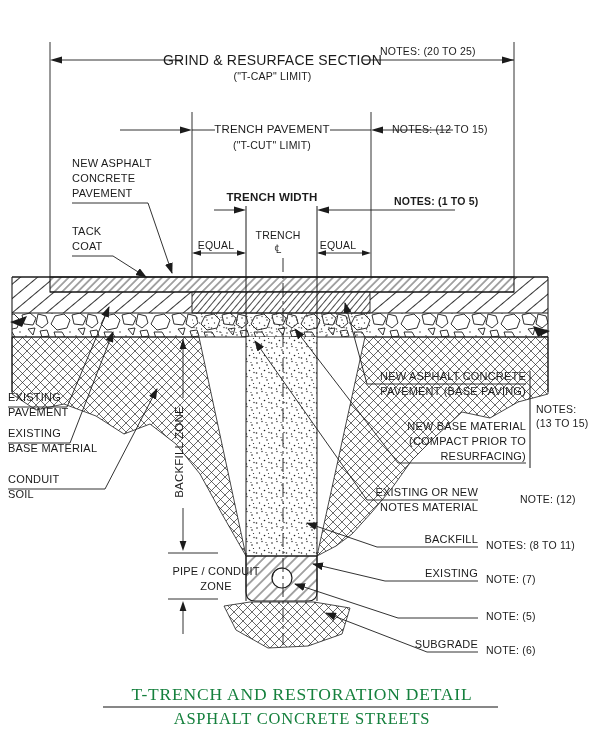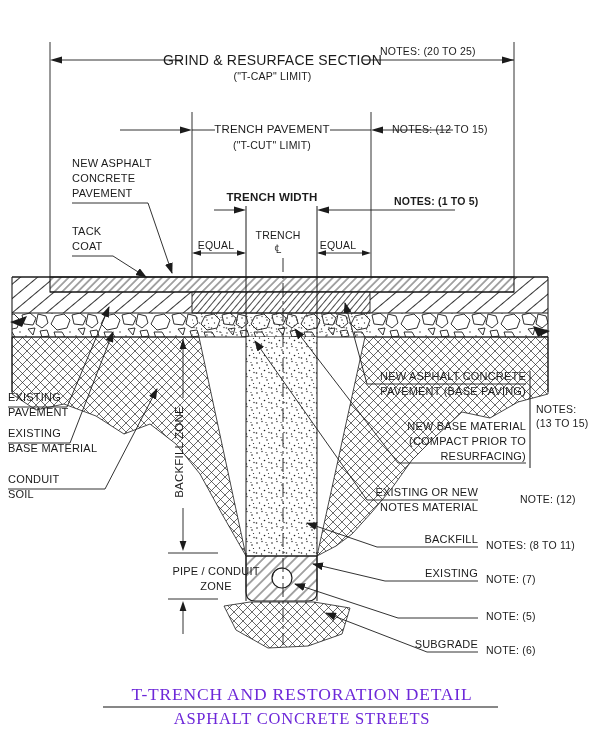--- a/index.html
+++ b/index.html
@@ -5,21 +5,21 @@
   html,body{margin:0;padding:0;background:#fff;}
   #stage{position:relative;width:604px;height:751px;background:#fff;overflow:hidden;
          font-family:"Liberation Sans",sans-serif;color:#1b1b1b;}
   #stage svg{position:absolute;left:0;top:0;}
   .lbl{position:absolute;font:11px/15px "Liberation Sans",sans-serif;color:#1b1b1b;
        white-space:pre-line;letter-spacing:.2px;}
   .c{text-align:center;}
   .r{text-align:right;}
   .s{font-size:10.5px;line-height:14px;}
   .rot{transform:translate(-50%,-50%) rotate(-90deg);white-space:nowrap;font-size:11.5px;}
-  .ttl{position:absolute;font-family:"Liberation Serif",serif;color:#6d28d9;
+  .ttl{position:absolute;font-family:"Liberation Serif",serif;color:#15803d;
        letter-spacing:.8px;text-align:center;white-space:pre;}
 </style>
 </head>
 <body>
 
 <div id="stage">
 
 <svg width="604" height="751" viewBox="0 0 604 751">
   <defs>
     <marker id="ah" markerUnits="userSpaceOnUse" markerWidth="11" markerHeight="8" refX="10" refY="4" orient="auto">

